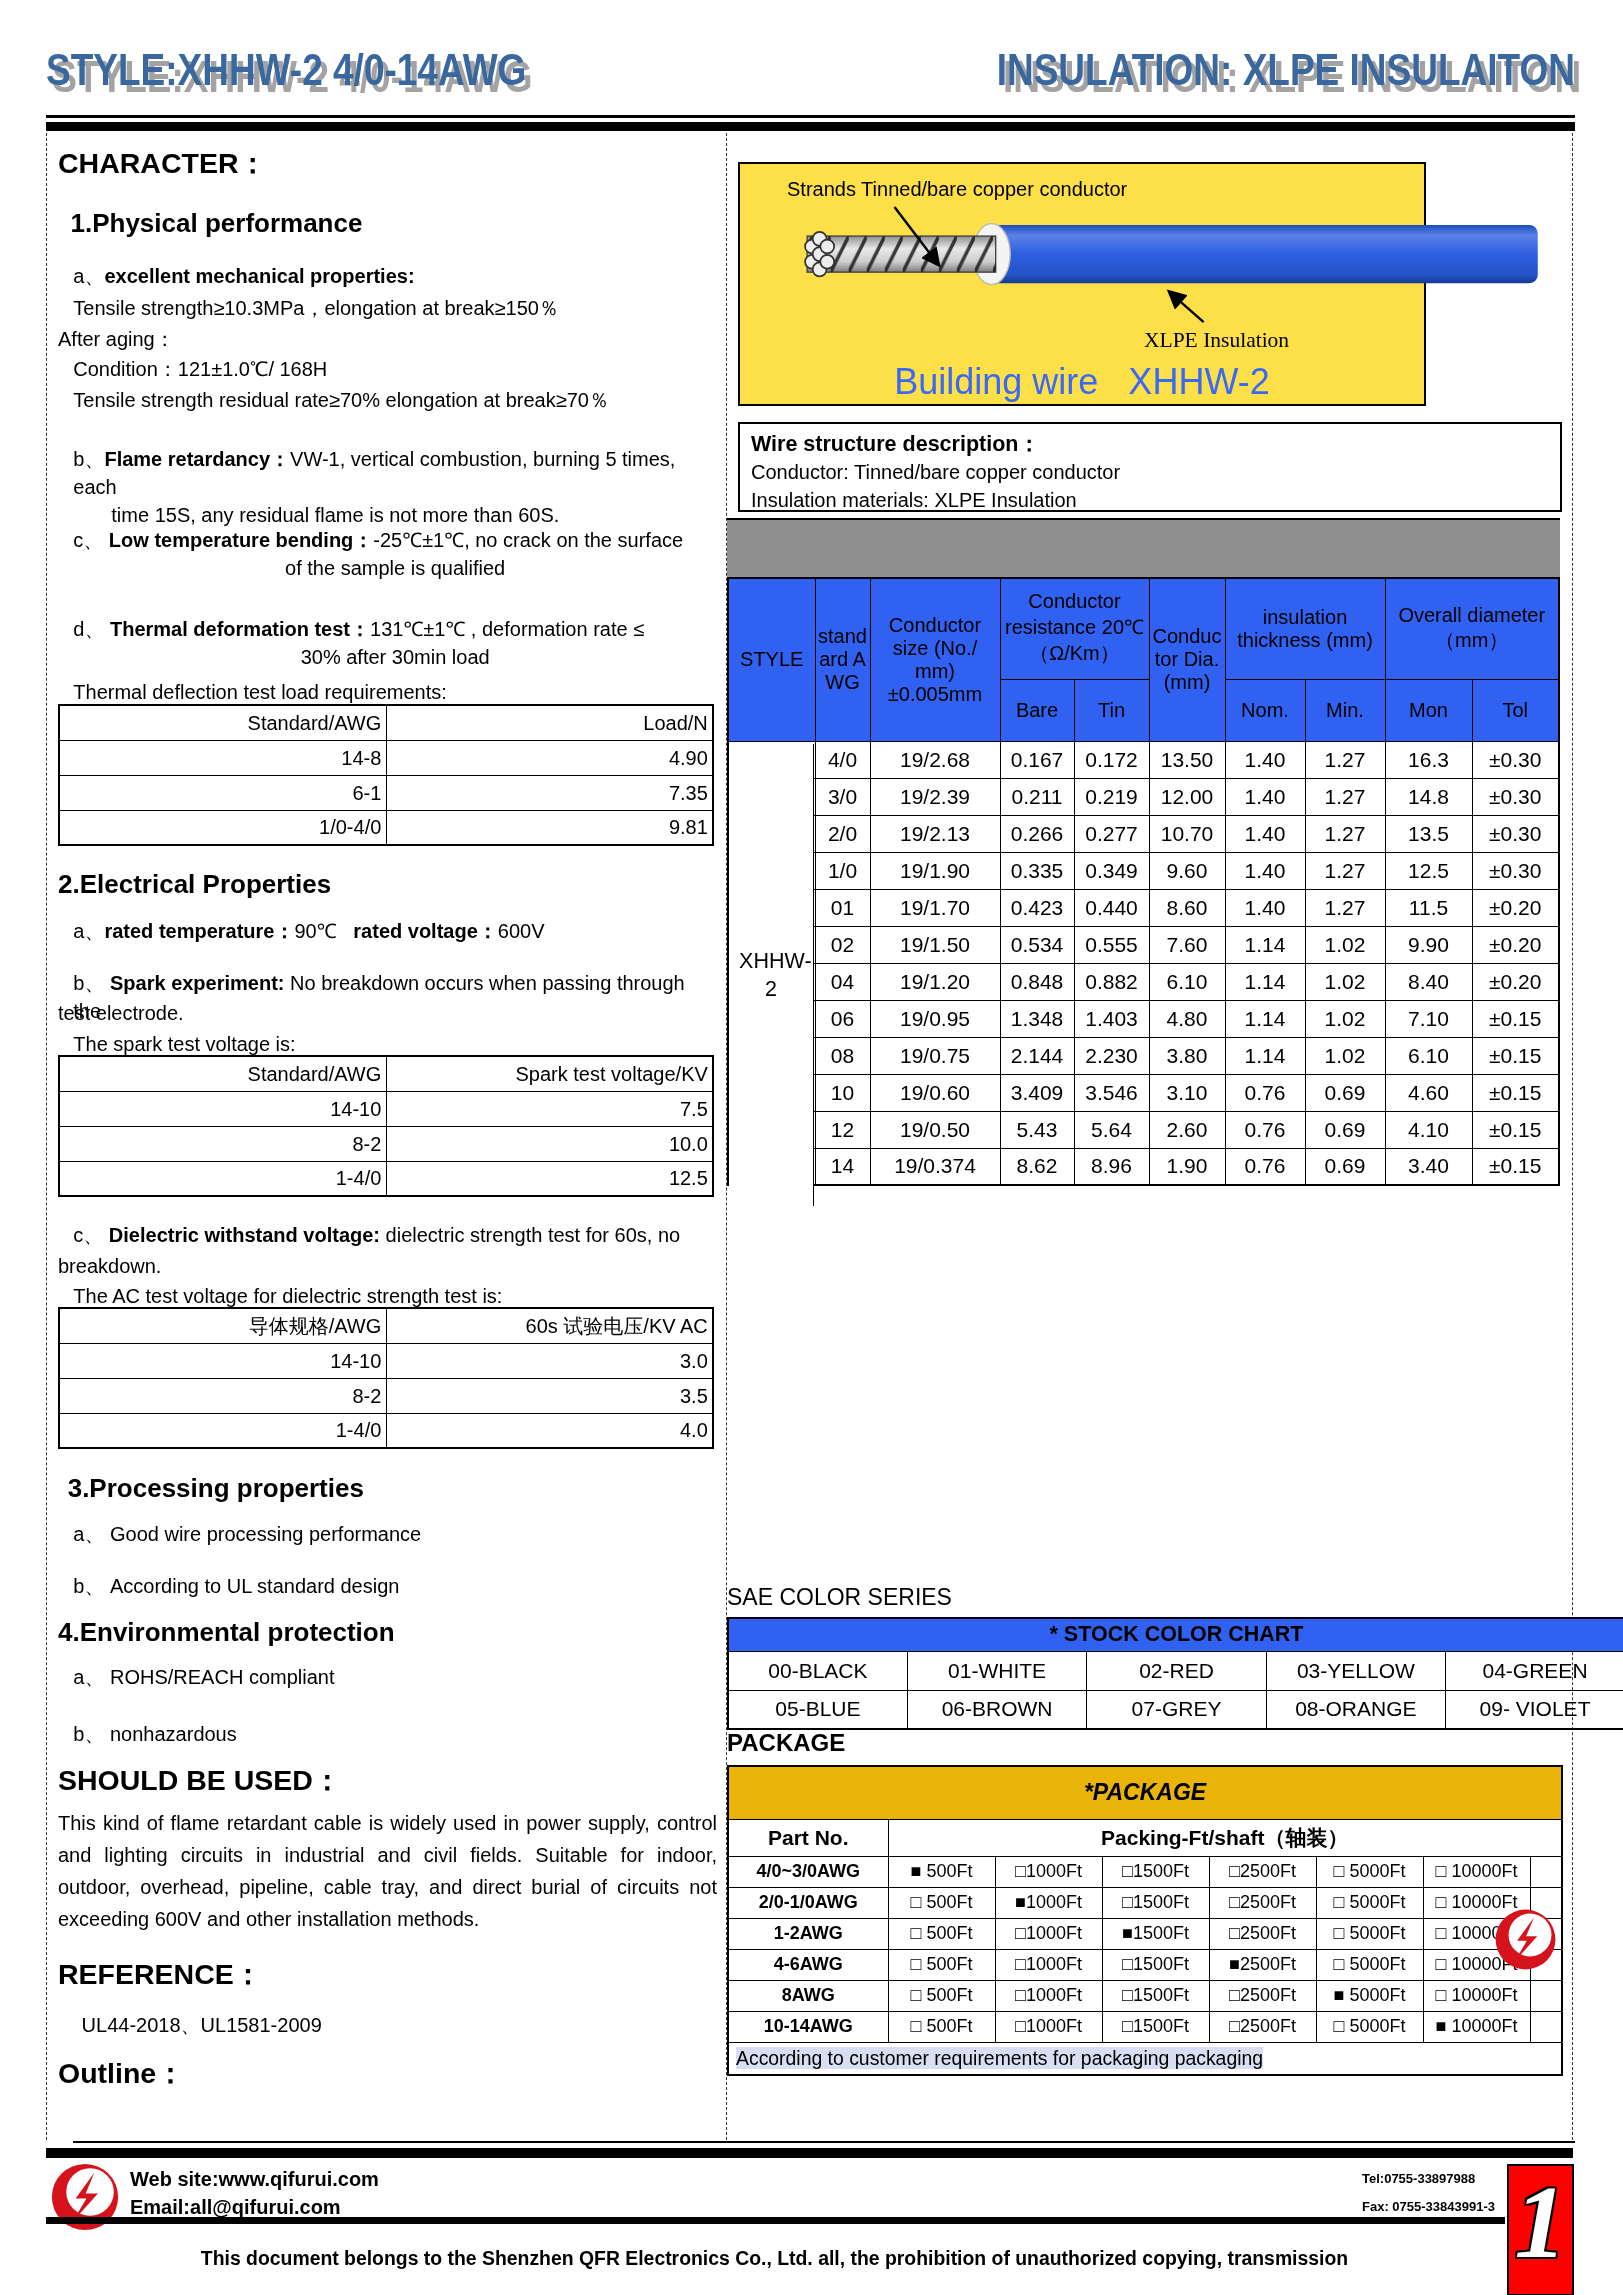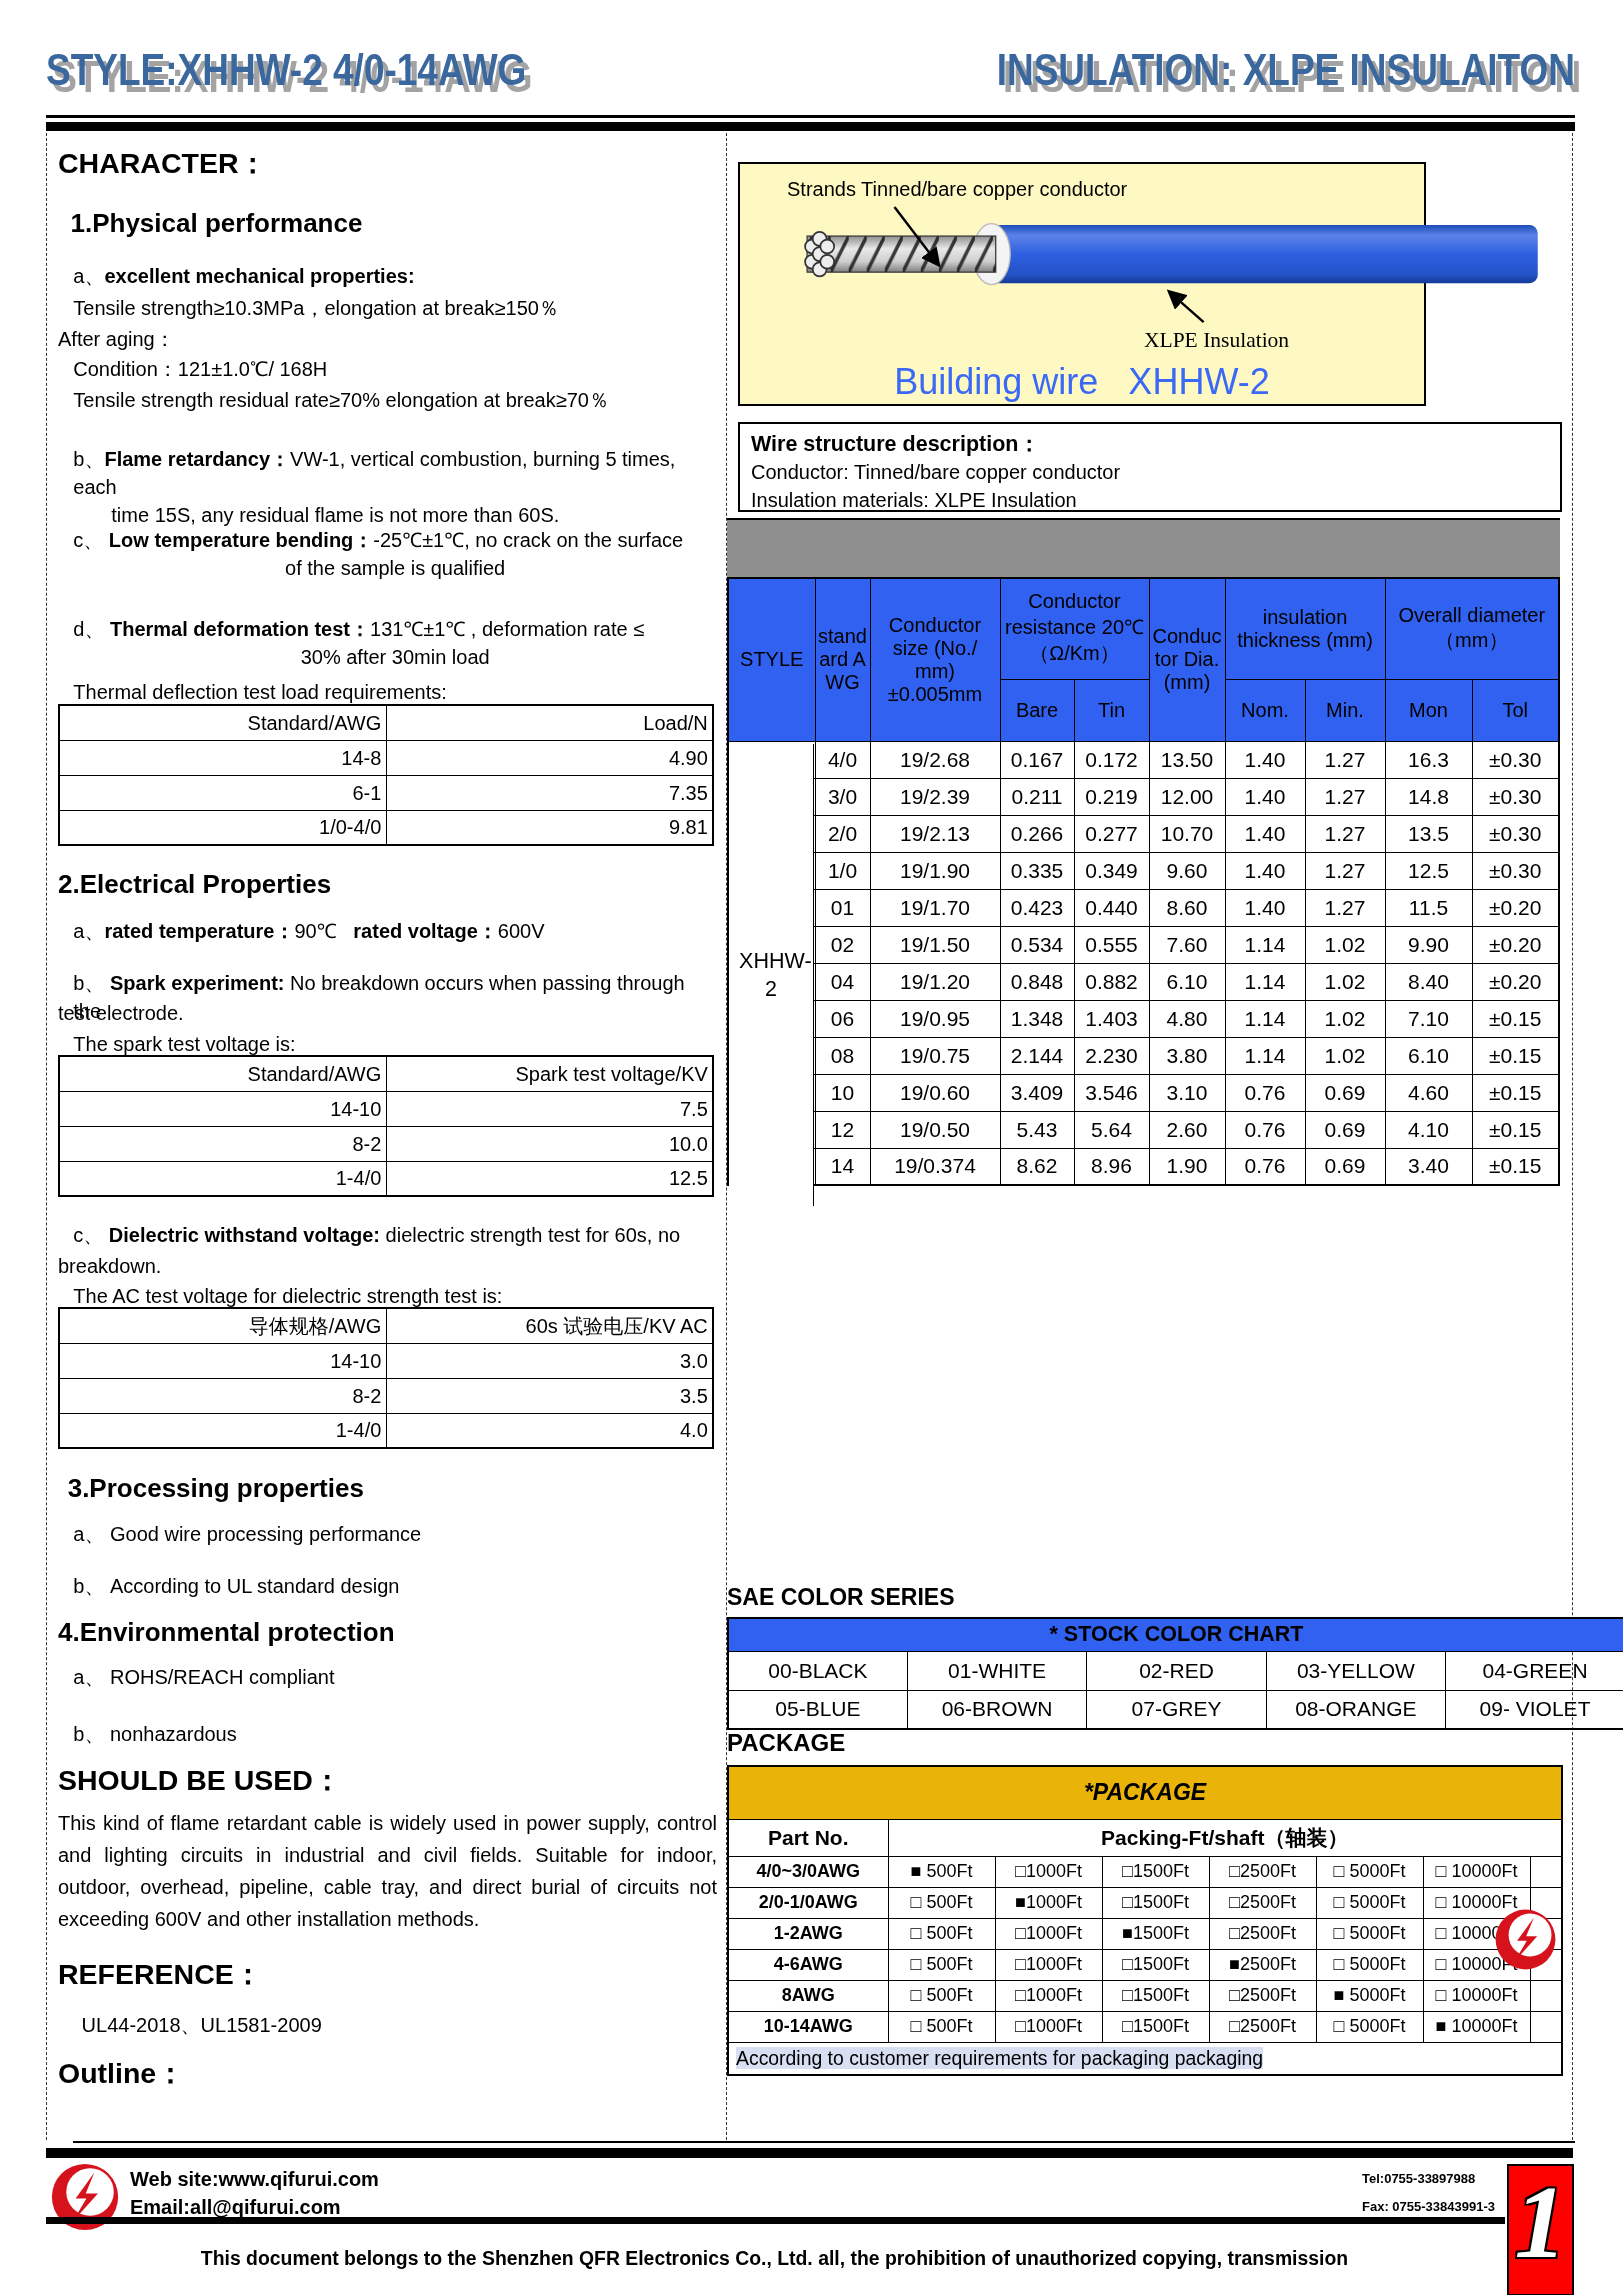--- a/index.html
+++ b/index.html
@@ -27,21 +27,21 @@
   .ctr { text-align:center; }
   .jst { text-align:justify; line-height:32px; }
   b.inl { font-weight:bold; }
 
   table.ltable { border-collapse:collapse; width:656px; table-layout:fixed; }
   table.ltable th, table.ltable td { border:1.4px solid #000; height:35px; text-align:right;
      font-weight:normal; font-size:20px; padding:0 4.2px; }
   table.ltable { border:2.1px solid #000; }
 
   
-  .wire-box { position:absolute; left:738px; top:162px; width:688px; height:244px; border:2.1px solid #000; background:#fef9c3; }
+  .wire-box { position:absolute; left:738px; top:162px; width:688px; height:244px; border:2.1px solid #000; background:#fde047; }
   .wire-box svg { position:absolute; left:0; top:0; }
   .cond-label { position:absolute; left:47px; top:14px; font-size:20px; }
   .xlpe-label { position:absolute; left:404px; top:164px; font-size:21.5px; font-family:"Liberation Serif", serif; }
   .wire-caption { position:absolute; left:0; top:197px; width:100%; text-align:center;
                   font-size:36px; color:#3a69f7; white-space:pre; }
 
   .structure-box { position:absolute; left:738px; top:422px; width:824px; height:90px; border:2.1px solid #000; padding:5.6px 11px; }
   .structure-box .sh { font-weight:bold; font-size:21.5px; line-height:28px; }
   .structure-box .sl { font-size:20px; line-height:28px; }
 
@@ -54,21 +54,21 @@
   table.spec th { background:#3161f0; font-weight:normal; font-size:20px; }
   table.spec td { font-size:21px; height:37px; background:#fff; }
   th.brk { word-break:break-all; }
   .style-overlay { position:absolute; left:2.1px; top:167px; width:85px; height:462px; background:#fff;
                    border-right:1.4px solid #000; display:flex; align-items:center; justify-content:center; }
   .style-overlay span { width:64px; text-align:center; font-size:21.5px; line-height:28px; }
 
   .marking { position:absolute; left:732px; top:1220px; width:829px; font-weight:bold; font-size:21.5px; line-height:36px; }
   .marking .m1 { white-space:nowrap; }
 
-  .sae-heading { position:absolute; left:727px; top:1584px; font-size:23px; font-weight:bold; }
+  .sae-heading { position:absolute; left:727px; top:1584px; font-size:23px; font-weight:normal; }
   .stock-wrap { position:absolute; left:727px; top:1617px; width:833px; }
   table.stock { border-collapse:collapse; width:899px; table-layout:fixed; border:2.1px solid #000; }
   table.stock th, table.stock td { border:1.4px solid #000; text-align:center; }
   table.stock th { background:#3161f0; height:33px; font-size:21.5px; font-weight:bold; color:#000; }
   table.stock td { height:39px; font-size:21px; }
 
   .pkg-heading { position:absolute; left:727px; top:1729px; font-size:24px; font-weight:bold; }
   .pkg-wrap { position:absolute; left:727px; top:1765px; width:833px; }
   table.pkg { border-collapse:collapse; width:833px; table-layout:fixed; border:2.1px solid #000; }
   table.pkg th, table.pkg td { border:1.4px solid #000; text-align:center; }

